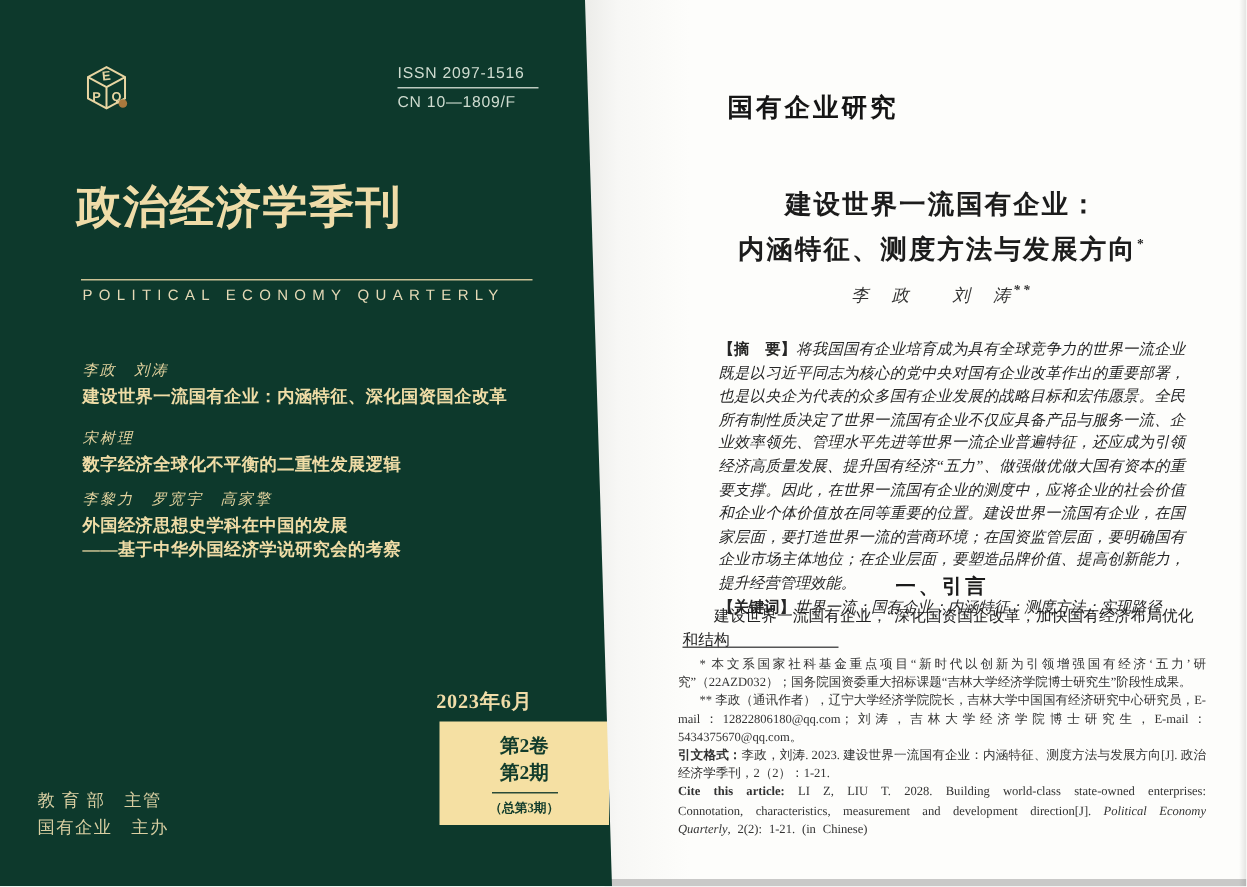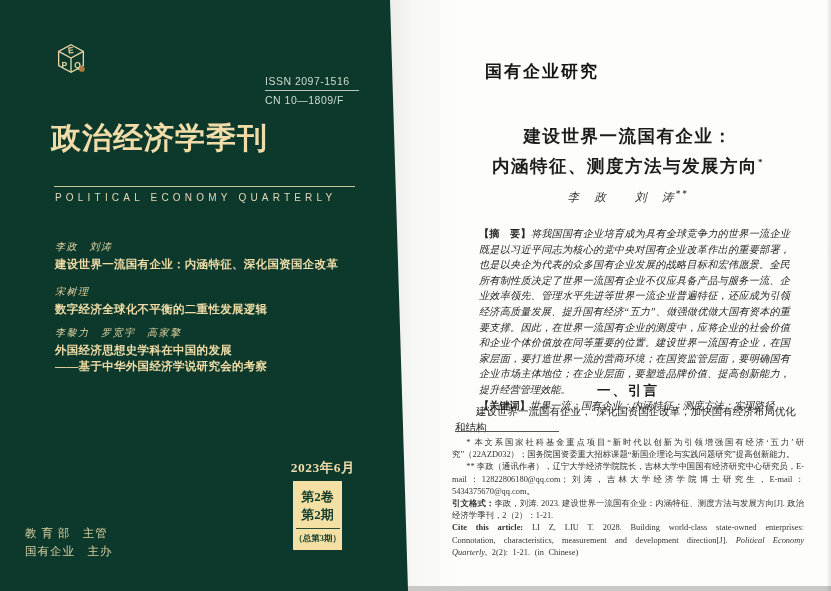--- a/index.html
+++ b/index.html
@@ -37,35 +37,35 @@
 
   
   .cover{position:absolute;left:0;top:0;width:412px;height:591px;background:#0d392c;
          clip-path:polygon(0 0,390px 0,408px 591px,0 591px);
          filter:drop-shadow(3px 0 3px rgba(0,0,0,.28));color:#ecd9a6;}
   .logo{position:absolute;left:52px;top:40px;width:38px;height:38px;}
   .lg-stroke{fill:none;stroke:#e8d5a2;stroke-width:1.4;}
   .lg-txt{fill:#e8d5a2;font-family:"Liberation Sans",sans-serif;font-size:9px;font-weight:bold;text-anchor:middle;}
   .lg-dot{fill:#a9793d;}
   .issn{position:absolute;left:265px;top:43px;width:94px;font-family:"Liberation Sans",sans-serif;
-        font-size:10.5px;letter-spacing:.5px;color:#cfdcd0;margin-top:32px;}
+        font-size:10.5px;letter-spacing:.5px;color:#cfdcd0;}
   .issn-top{padding-bottom:3px;border-bottom:1px solid #bccabf;}
   .issn-cn{padding-top:3px;}
   .cv-title{position:absolute;left:51px;top:118px;width:310px;font-weight:bold;
             font-size:30px;letter-spacing:1px;color:#efdca8;}
   .cv-rule{position:absolute;left:54px;top:186px;width:301px;height:1px;background:rgba(236,218,168,.85);}
   .cv-sub{position:absolute;left:55px;top:192px;font-family:"Liberation Sans",sans-serif;
           font-size:10px;letter-spacing:4.2px;color:#e4d9b6;}
   .art-authors{position:absolute;left:55px;width:330px;font-style:italic;font-size:10px;
                letter-spacing:1.5px;color:#e2d29e;}
   .art-title{position:absolute;left:55px;width:340px;font-weight:bold;font-size:11.5px;
              letter-spacing:.3px;color:#efdca6;}
   .cv-date{position:absolute;left:265px;top:459px;width:90px;text-align:right;
            font-weight:bold;font-size:13.5px;letter-spacing:.5px;color:#f0dca8;}
-  .issue-box{position:absolute;left:293px;top:481px;width:49px;padding:7px 0 6px;
+  .issue-box{position:absolute;left:293px;top:481px;width:85px;padding:7px 14px 6px;
              background:#f5e0a3;text-align:center;color:#123c2c;}
   .ib-vol{font-weight:bold;font-size:13px;line-height:18px;}
   .ib-rule{width:44px;margin:4px auto 3px;border-top:1.5px solid #2a4a38;}
   .ib-total{font-weight:bold;font-size:8.5px;line-height:12px;}
   .pub{position:absolute;left:25px;font-size:11.5px;letter-spacing:1px;color:#d9cfa2;}
 </style>
 </head>
 <body>
 
 <div class="stage">
@@ -87,21 +87,21 @@
       <p class="abs"><span class="abs-label">【关键词】</span><span>世界一流；国有企业；内涵特征；测度方法；实现路径</span></p>
     </div>
 
     <div class="sec-head">一、引言</div>
 
     <p class="bodyp">建设世界一流国有企业，“深化国资国企改革，加快国有经济布局优化和结构</p>
 
     <div class="fn-rule"></div>
 
     <div class="fns">
-      <p class="fn"><span>*</span>&nbsp;<span>本文系国家社科基金重点项目“新时代以创新为引领增强国有经济‘五力’研究”（22AZD032）；国务院国资委重大招标课题“新国企理论与实践问题研究”提高创新能力。</span></p>
+      <p class="fn"><span>*</span>&nbsp;<span>本文系国家社科基金重点项目“新时代以创新为引领增强国有经济‘五力’研究”（22AZD032）；国务院国资委重大招标课题“吉林大学经济学院博士研究生”阶段性成果。</span></p>
       <p class="fn"><span>**</span>&nbsp;<span>李政（通讯作者），辽宁大学经济学院院长，吉林大学中国国有经济研究中心研究员，E-mail：12822806180@qq.com；刘涛，吉林大学经济学院博士研究生，E-mail：5434375670@qq.com。</span></p>
       <p class="cite"><b>引文格式：</b><span>李政，刘涛. 2023. 建设世界一流国有企业：内涵特征、测度方法与发展方向[J]. 政治经济学季刊，2（2）：1-21.</span></p>
       <p class="cite cite-en"><b>Cite this article:</b><span> LI Z, LIU T. 2028. Building world-class state-owned enterprises: Connotation, characteristics, measurement and development direction[J]. </span><i>Political Economy Quarterly</i><span>, 2(2): 1-21. (in Chinese)</span></p>
     </div>
   </div>
 
   <div class="bottom-edge"></div>
   <div class="right-edge"></div>
 
   <div class="cover">

